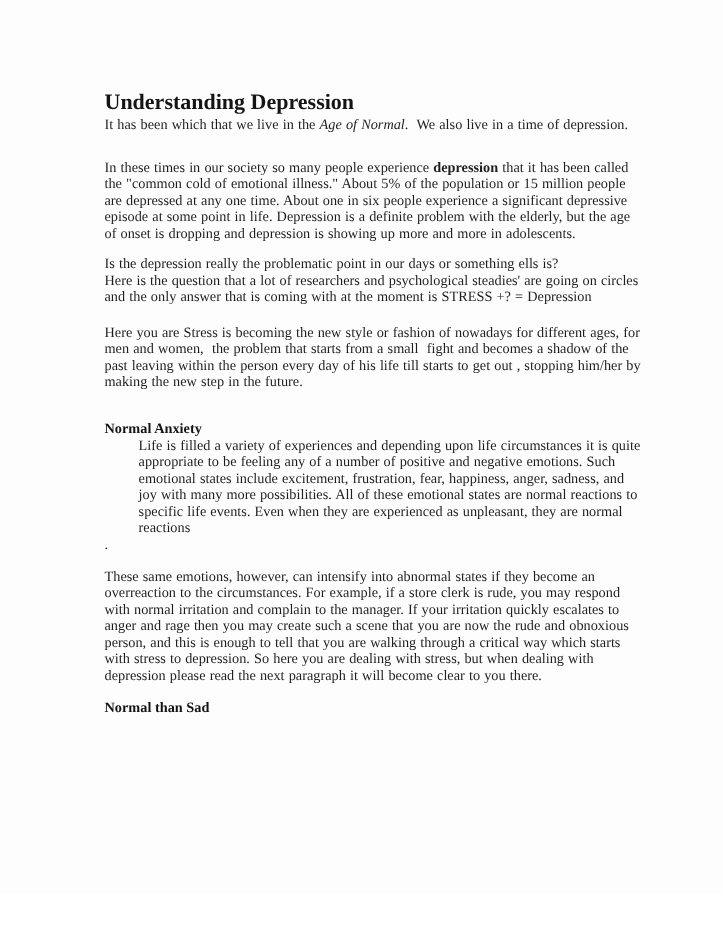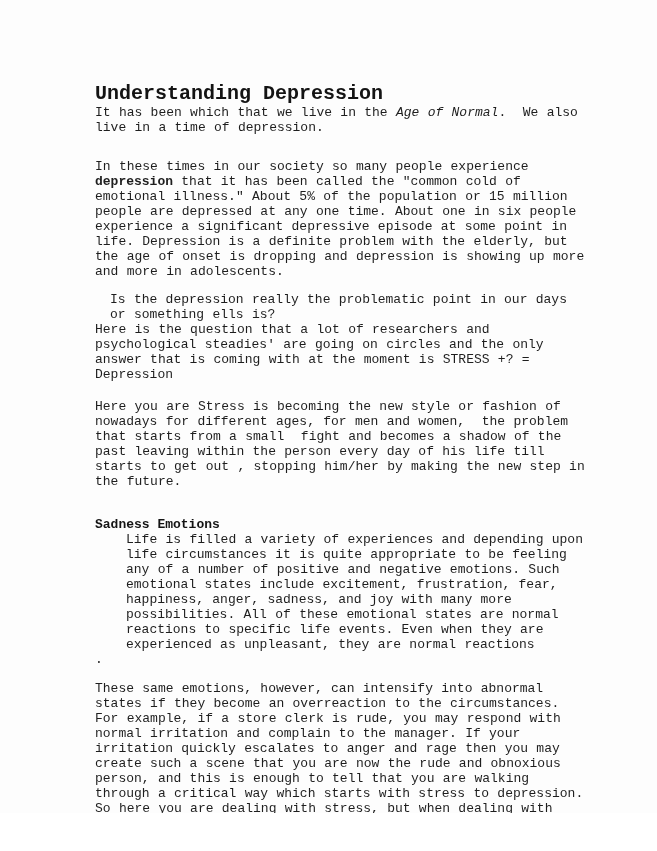--- a/index.html
+++ b/index.html
@@ -6,21 +6,21 @@
     margin: 0;
     padding: 0;
     background: #ffffff;
   }
   .page {
     position: relative;
     width: 657px;
     height: 813px;
     background: #fdfdfd;
     overflow: hidden;
-    font-family: Liberation Mono, monospace;
+    font-family: Liberation Serif, serif;
     color: #1e1e1e;
   }
   .content {
     position: absolute;
     left: 95px;
     top: 82px;
     width: 490px;
   }
   .doc-title {
     font-size: 20px;
@@ -46,41 +46,41 @@
     font-weight: bold;
     margin: 0;
     color: #141414;
   }
   .h-normal { margin-top: 28px; }
   .p-normal { margin-top: 0; margin-left: 31px; }
   .stray-period { margin: 0; }
   .p-normal2 { margin-top: 14px; }
   .h-sadder { margin-top: 14px; }
   .p-sadder { margin-top: 0; }
-  .line-break { display: block; margin-left: 15px; }
+  .line-break { display: block; }
   em { font-style: italic; }
   strong { font-weight: bold; }
 </style>
 </head>
 <body>
 
 <div class="page">
   <main class="content">
 
     <h1 class="doc-title">Understanding Depression</h1>
 
     <p class="body-text intro"><span>It has been which that we live in the </span><em>Age of Normal</em><span>.  We also live in a time of depression.</span></p>
 
     <p class="body-text p-stats"><span>In these times in our society so many people experience </span><strong>depression</strong><span> that it has been called the "common cold of emotional illness." About 5% of the population or 15 million people are depressed at any one time. About one in six people experience a significant depressive episode at some point in life. Depression is a definite problem with the elderly, but the age of onset is dropping and depression is showing up more and more in adolescents.</span></p>
 
     <p class="body-text p-question"><span class="line-break">Is the depression really the problematic point in our days or something ells is?</span><span>Here is the question that a lot of researchers and psychological steadies' are going on circles and the only answer that is coming with at the moment is STRESS +? = Depression</span></p>
 
     <p class="body-text p-stress">Here you are Stress is becoming the new style or fashion of nowadays for different ages, for men and women,  the problem that starts from a small  fight and becomes a shadow of the past leaving within the person every day of his life till starts to get out , stopping him/her by making the new step in the future.</p>
 
-    <h2 class="section-heading h-normal">Sadness Emotions</h2>
+    <h2 class="section-heading h-normal">Normal Anxiety</h2>
 
     <p class="body-text p-normal">Life is filled a variety of experiences and depending upon life circumstances it is quite appropriate to be feeling any of a number of positive and negative emotions. Such emotional states include excitement, frustration, fear, happiness, anger, sadness, and joy with many more possibilities. All of these emotional states are normal reactions to specific life events. Even when they are experienced as unpleasant, they are normal reactions</p>
 
     <p class="body-text stray-period">.</p>
 
     <p class="body-text p-normal2">These same emotions, however, can intensify into abnormal states if they become an overreaction to the circumstances. For example, if a store clerk is rude, you may respond with normal irritation and complain to the manager. If your irritation quickly escalates to anger and rage then you may create such a scene that you are now the rude and obnoxious person, and this is enough to tell that you are walking through a critical way which starts with stress to depression. So here you are dealing with stress, but when dealing with depression please read the next paragraph it will become clear to you there.</p>
 
     <h2 class="section-heading h-sadder">Normal than Sad</h2>
 
 

